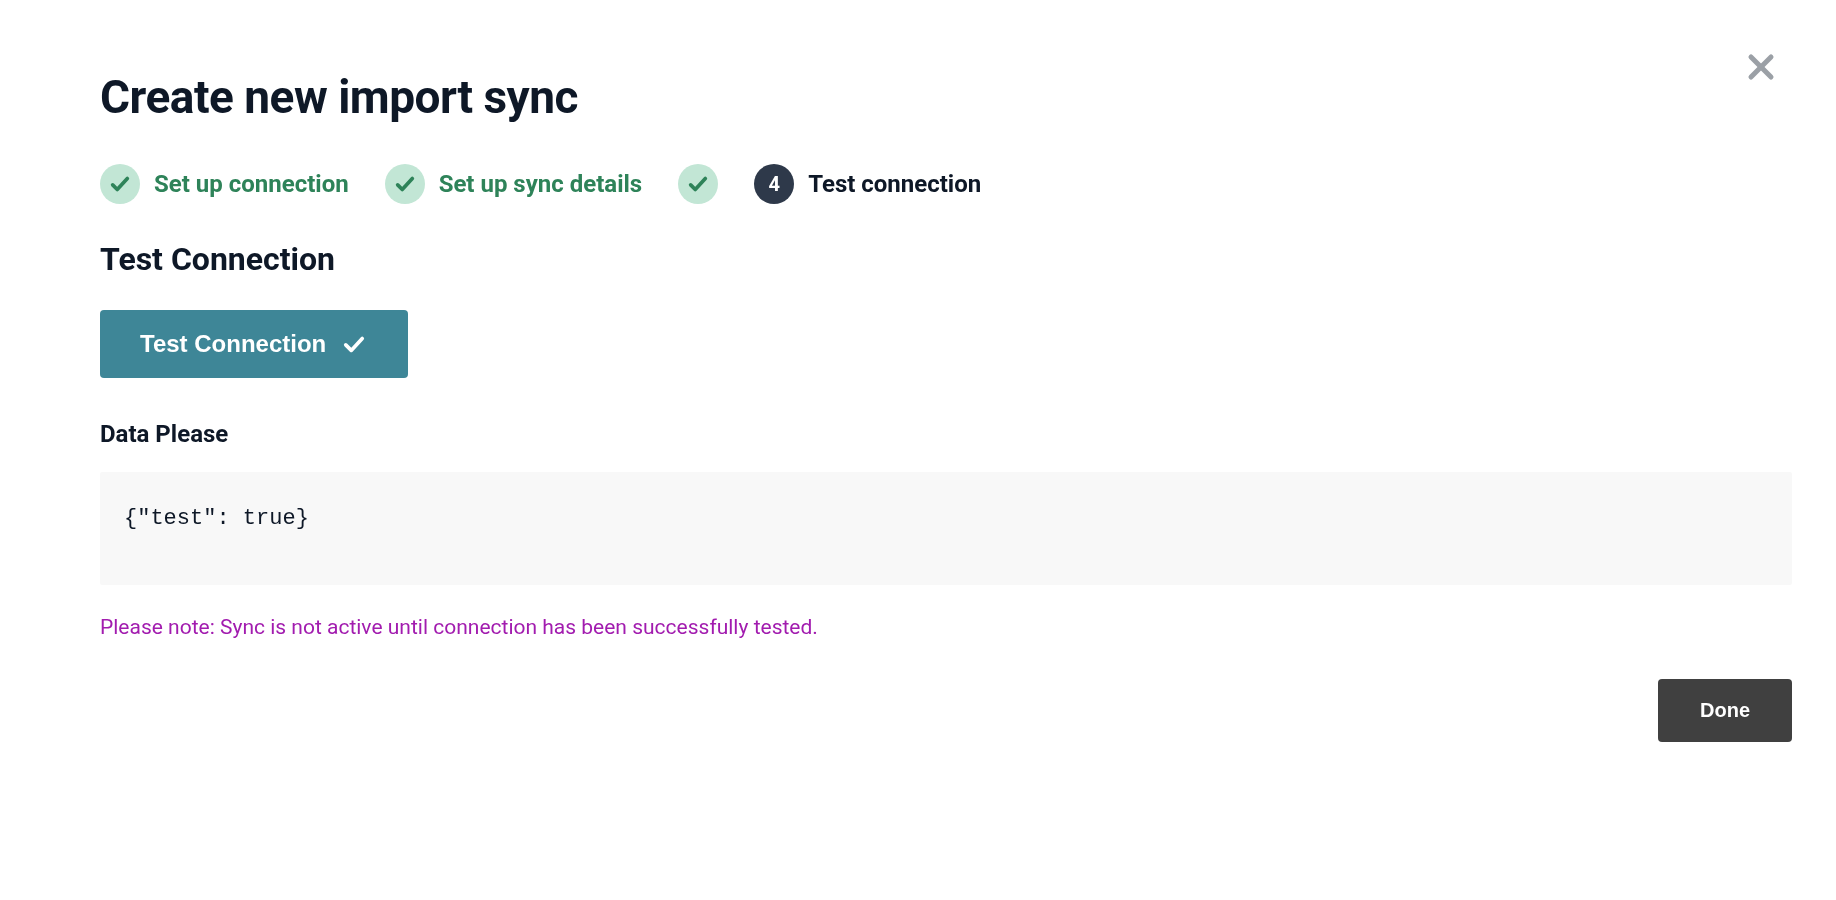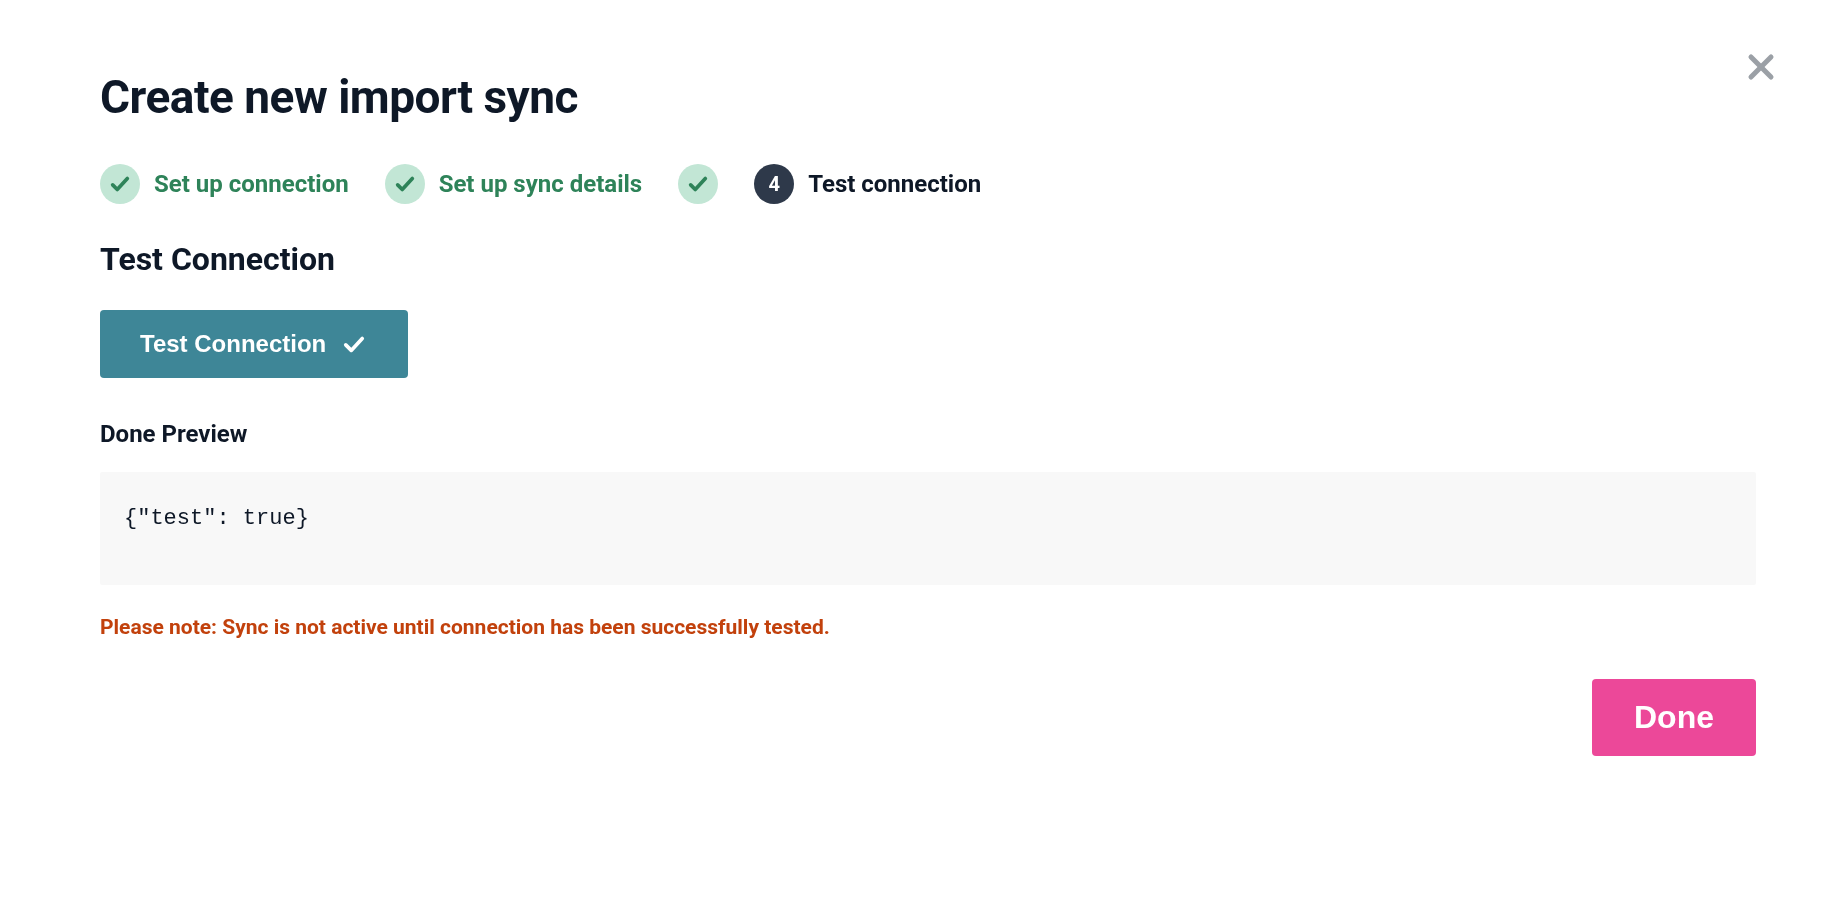--- a/index.html
+++ b/index.html
@@ -9,21 +9,21 @@
       margin: 0;
       padding: 0;
       font-family: -apple-system, BlinkMacSystemFont, 'Segoe UI', Roboto, Helvetica, Arial, sans-serif;
       background: #ffffff;
       color: #13171e;
       width: 1836px;
       height: 900px;
     }
     .modal {
       position: relative;
-      padding: 70px 80px 60px 100px;
+      padding: 70px 44px 60px 100px;
     }
     .close-btn {
       position: absolute;
       top: 52px;
       right: 60px;
       cursor: pointer;
       color: #9ba0a6;
       font-size: 36px;
       line-height: 1;
     }
@@ -116,32 +116,31 @@
       background: #f8f8f8;
       padding: 34px 24px 54px 24px;
       font-family: 'SFMono-Regular', Consolas, 'Liberation Mono', Menlo, monospace;
       font-size: 22px;
       color: #0e1827;
       border-radius: 2px;
       margin-bottom: 30px;
     }
     .note-text {
       font-size: 21px;
-      color: #c2410c;
+      color: #a21caf;
       margin: 12px 0 40px 0;
-      font-weight: bold;
     }
     .footer {
       display: flex;
       justify-content: flex-end;
     }
     .done-btn {
-      background: #ec4899;
+      background: #404040;
       color: #ffffff;
-      font-size: 32px;
+      font-size: 20px;
       font-weight: 700;
       padding: 20px 42px;
       border: none;
       border-radius: 4px;
       cursor: pointer;
       text-align: right;
     }
   </style>
 </head>
 <body>
@@ -191,21 +190,21 @@
 
   <h2 class="section-heading">Test Connection</h2>
 
   <button class="test-btn">
     <span>Test Connection</span>
     <svg viewBox="0 0 24 24" fill="none" stroke-width="4" stroke-linecap="round" stroke-linejoin="round">
       <polyline points="3 13 9 19 21 6"></polyline>
     </svg>
   </button>
 
-  <h3 class="subheading">Done Preview</h3>
+  <h3 class="subheading">Data Please</h3>
 
   <div class="code-preview">{"test": true}</div>
 
   <p class="note-text">Please note: Sync is not active until connection has been successfully tested.</p>
 
   <div class="footer">
     <button class="done-btn">Done</button>
   </div>
 </div>
 

